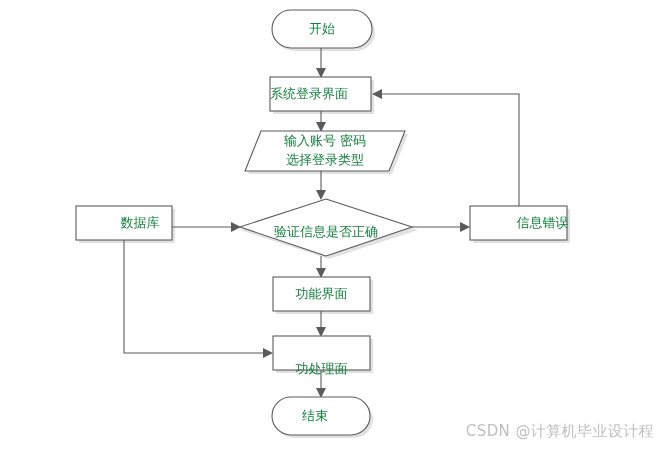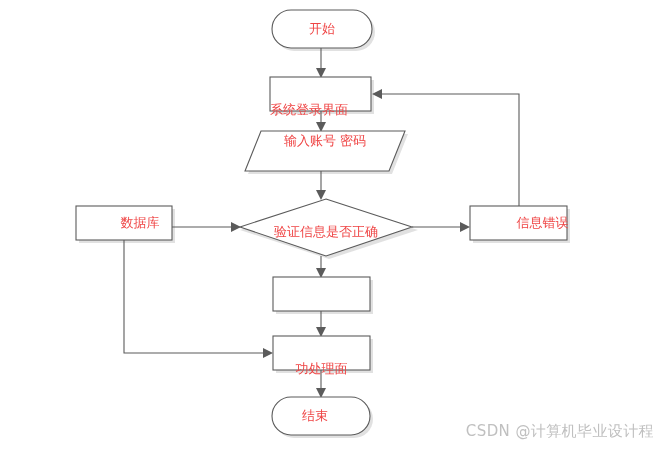--- a/index.html
+++ b/index.html
@@ -38,21 +38,21 @@
     fill: none;
     stroke: #5b5b5b;
     stroke-width: 1.1;
   }
   .arrowhead {
     fill: #5b5b5b;
   }
   .node-text {
     position: absolute;
     text-align: center;
-    color: #ef4444;
+    color: #15803d;
     font-size: 13px;
     line-height: 17px;
     white-space: nowrap;
     font-family: "DejaVu Sans", "Liberation Sans", sans-serif;
     pointer-events: none;
   }
   .node-text.two-line {
     line-height: 19px;
     text-align: center;
   }
@@ -135,32 +135,34 @@
       <rect class="node-shape" x="273" y="277" width="97" height="34"></rect>
 
       <rect class="node-shape" x="273" y="336" width="97" height="34"></rect>
 
       <rect class="node-shape" x="272" y="397" width="98" height="38" rx="19" ry="19"></rect>
     </g>
   </svg>
 
   <div class="node-text" style="left:272px; top:20px; width:100px;">开始</div>
 
-  <div class="node-text" style="left:270px; top:85px; width:78px;margin-top:16px;">系统登录界面</div>
+  <div class="node-text" style="left:270px; top:85px; width:78px;">系统登录界面</div>
 
   <div class="node-text two-line" style="left:250px; top:131px; width:150px;">
     <div>输入账号 密码</div>
+    <div>选择登录类型</div>
   </div>
 
   <div class="node-text" style="left:240px; top:223px; width:172px;">验证信息是否正确</div>
 
   <div class="node-text" style="left:76px; top:214px; width:96px;padding-left:16px;">数据库</div>
 
   <div class="node-text" style="left:470px; top:214px; width:97px;margin-left:24px;">信息错误</div>
 
+  <div class="node-text" style="left:273px; top:285px; width:97px;">功能界面</div>
 
   <div class="node-text" style="left:273px; top:344px; width:97px;margin-top:16px;">功处理面</div>
 
   <div class="node-text" style="left:272px; top:407px; width:86px;">结束</div>
 
   <div class="watermark">CSDN @计算机毕业设计程</div>
 
 </div>
 
 </body></html>

